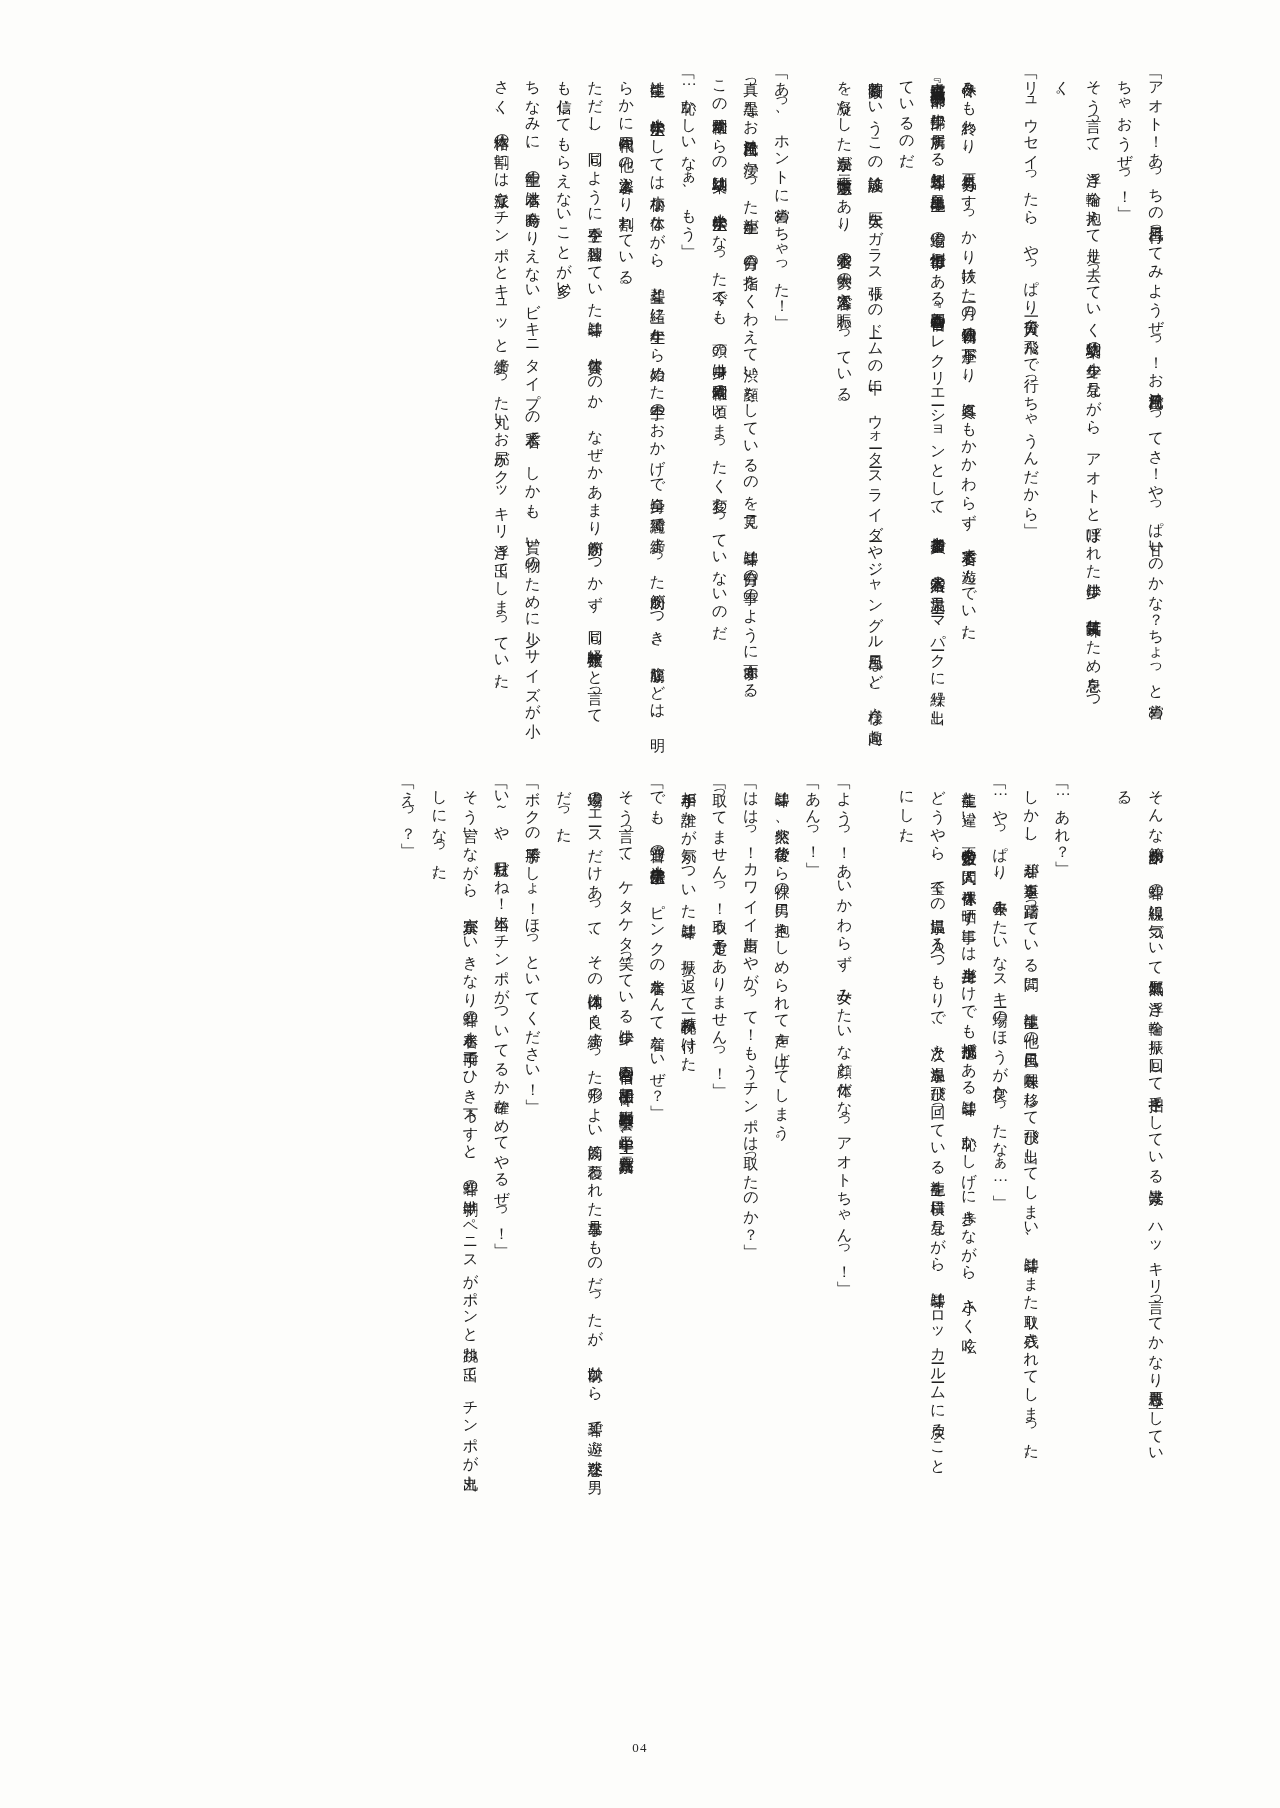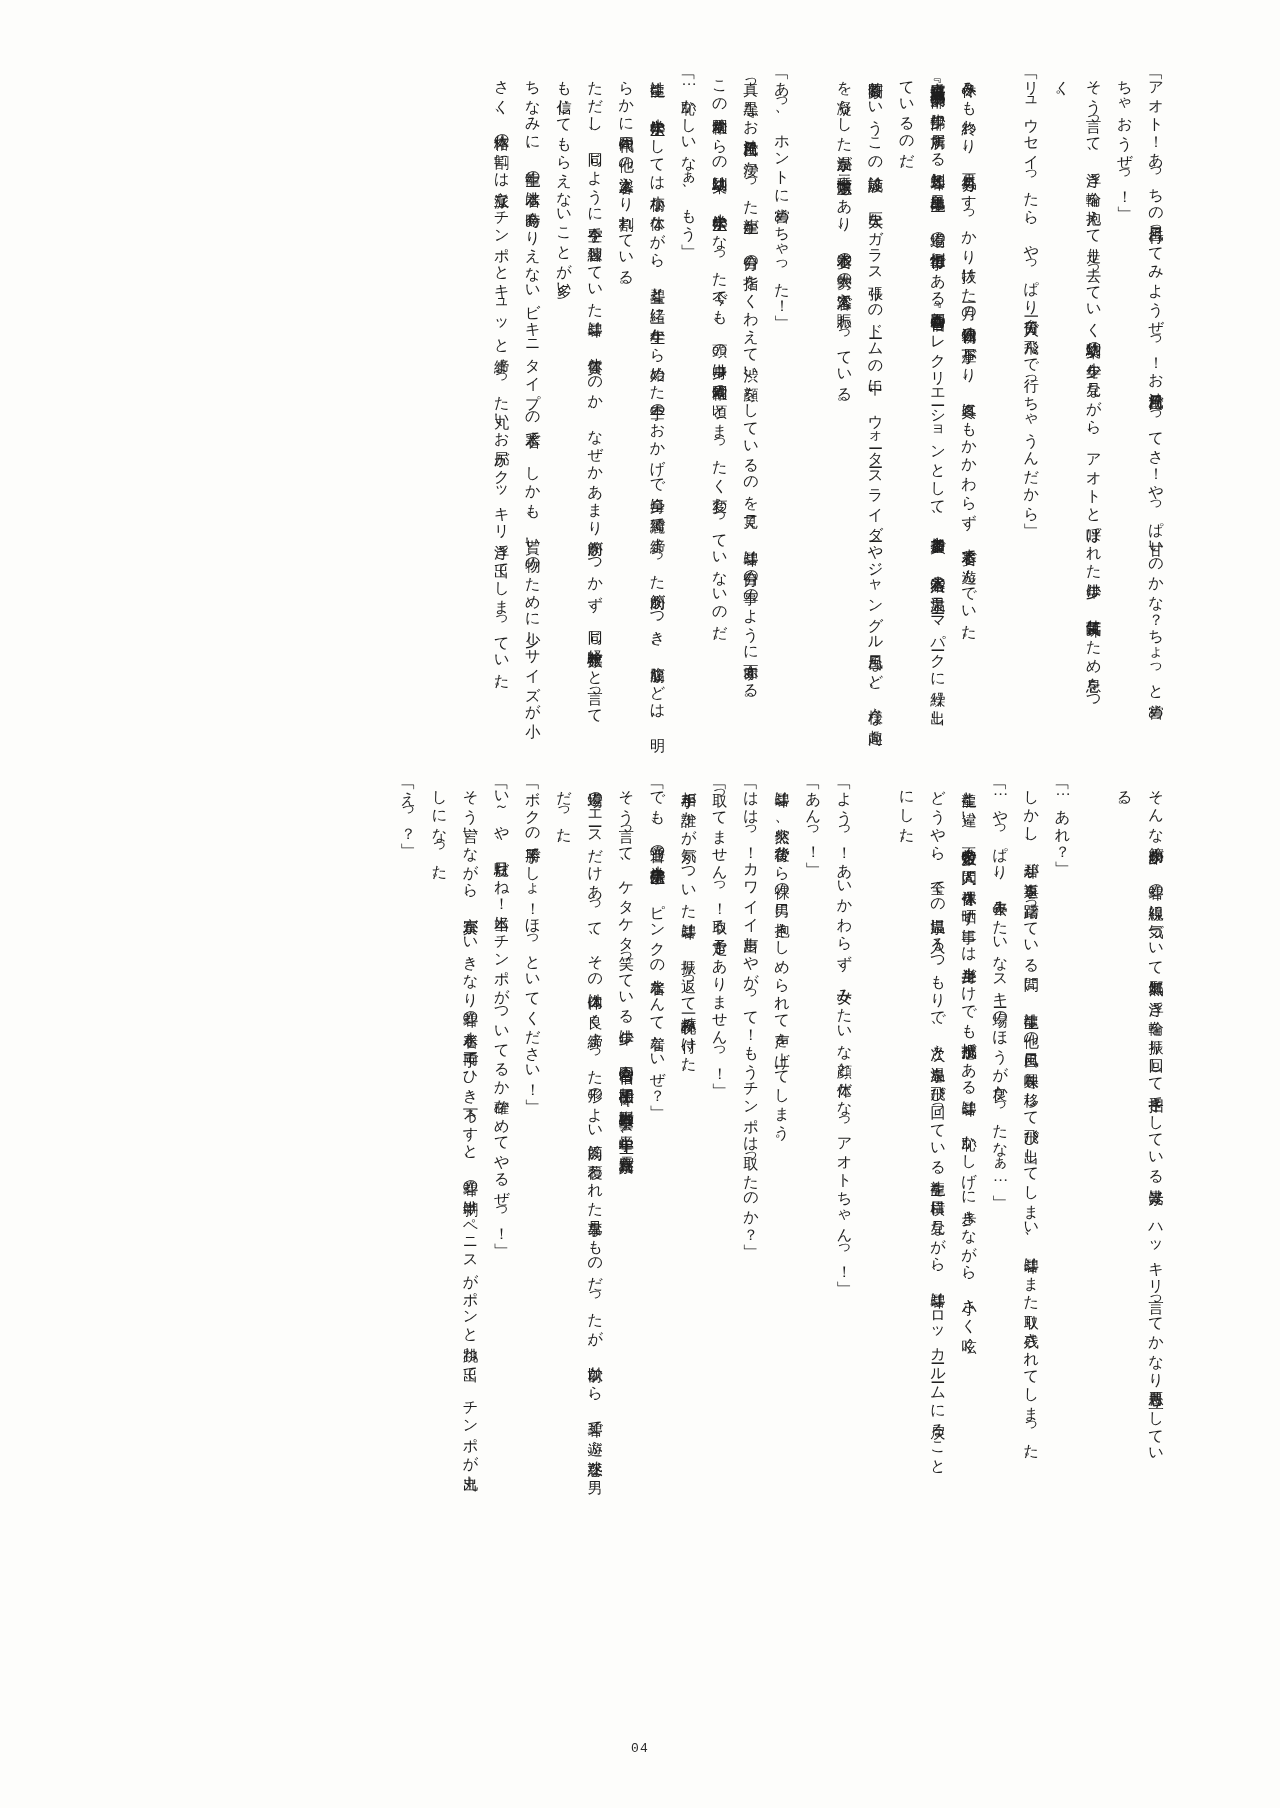--- a/index.html
+++ b/index.html
@@ -47,21 +47,21 @@
   }
   .page-number {
     position: absolute;
     bottom: 52px;
     left: 0;
     right: 0;
     text-align: center;
     font-size: 13px;
     letter-spacing: 0.1em;
     color: #2a2a2a;
-    font-family: Liberation Mono, monospace;
+    font-family: Liberation Serif, serif;
   }
 </style>
 </head>
 <body>
 
 <div class="page">
 
   <div class="block" id="upper-block">「アオト！あっちの風呂行ってみようぜっ！お汁粉風呂だってさ！やっぱ甘いのかな？ちょっと嘗めちゃおうぜっ！」
 そう言って、浮き輪を抱えて走り去っていく幼馴染の少年を見ながら、アオトと呼ばれた少年は、苦笑気味にため息をつく。
 「リュウセイったら、やっぱり自分一人で飛んで行っちゃうんだから」

